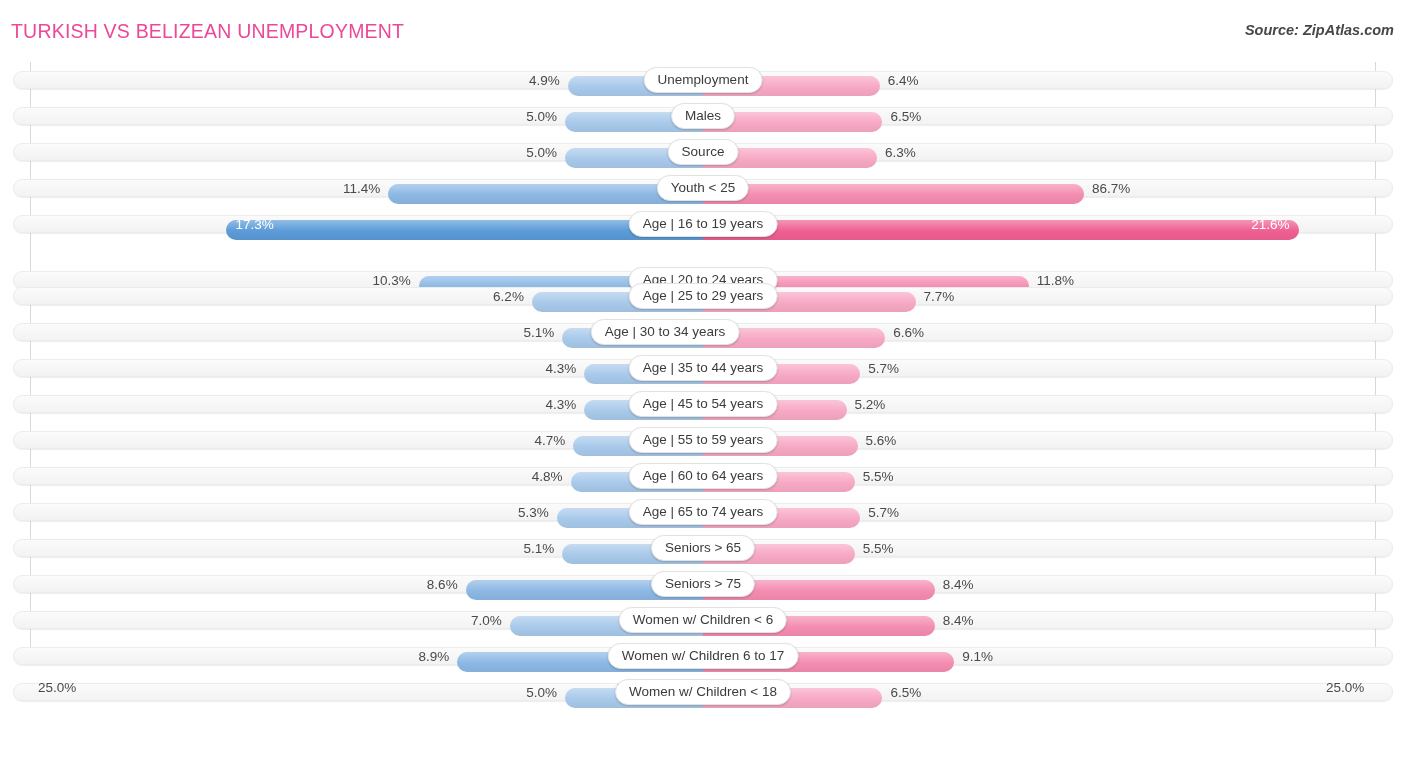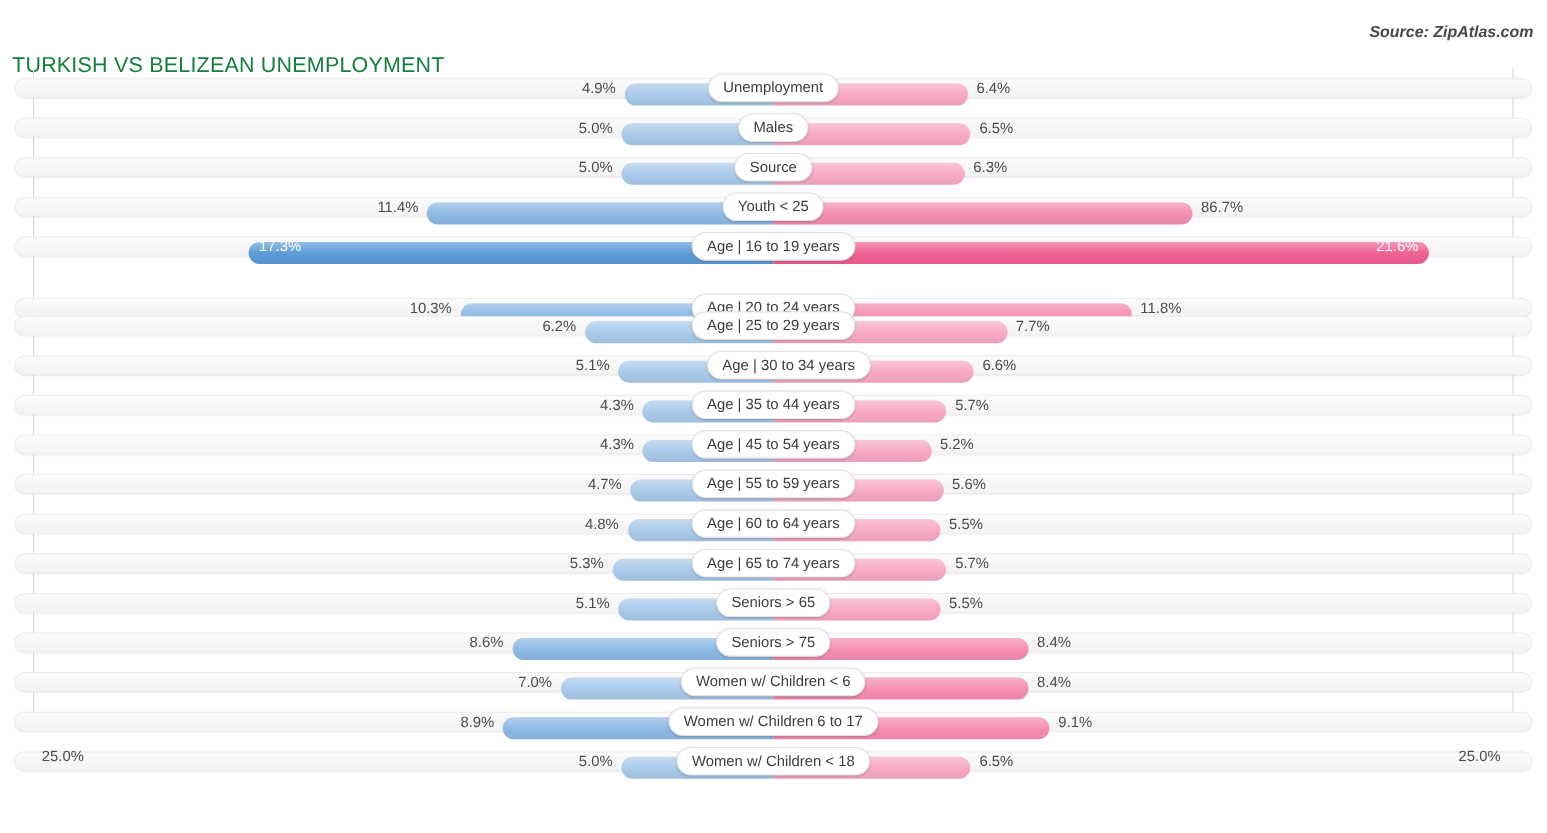--- a/index.html
+++ b/index.html
@@ -15,24 +15,23 @@
     width: 1406px; height: 757px;
     background: #ffffff;
   }
 
   
   #title {
     position: absolute;
     left: 11px; top: 20px;
     font-size: 19.5px;
     letter-spacing: .2px;
-    color: #15803d;
+    color: #ec4899;
     font-weight: 400;
     white-space: nowrap;
-    margin-top: 28px;
   }
   #source {
     position: absolute;
     right: 12px; top: 22px;
     font-size: 14.5px;
     font-style: italic;
     font-weight: bold;
     color: #45474a;
     white-space: nowrap;
   }
@@ -212,21 +211,21 @@
           <div class="val outside-l" style="right: 869.12px;">6.2%</div>
           <div class="val outside-r" style="left: 910.52px;">7.7%</div>
           <div class="pill" style="left: 690px;">Age | 25 to 29 years</div>
         </div>
         <div class="row" style="top: 261px;">
           <div class="track"></div>
           <div class="bar left" style="left: 549.24px; width: 140.76px; background: rgb(168, 201, 234);"></div>
           <div class="bar right" style="left: 690px; width: 182.16px; background: rgb(247, 168, 196);"></div>
           <div class="val outside-l" style="right: 838.76px;">5.1%</div>
           <div class="val outside-r" style="left: 880.16px;">6.6%</div>
-          <div class="pill" style="left: 704px;">Age | 30 to 34 years</div>
+          <div class="pill" style="left: 652px;">Age | 30 to 34 years</div>
         </div>
         <div class="row" style="top: 297px;">
           <div class="track"></div>
           <div class="bar left" style="left: 571.32px; width: 118.68px; background: rgb(168, 201, 234);"></div>
           <div class="bar right" style="left: 690px; width: 157.32px; background: rgb(247, 168, 196);"></div>
           <div class="val outside-l" style="right: 816.68px;">4.3%</div>
           <div class="val outside-r" style="left: 855.32px;">5.7%</div>
           <div class="pill" style="left: 690px;">Age | 35 to 44 years</div>
         </div>
         <div class="row" style="top: 333px;">

